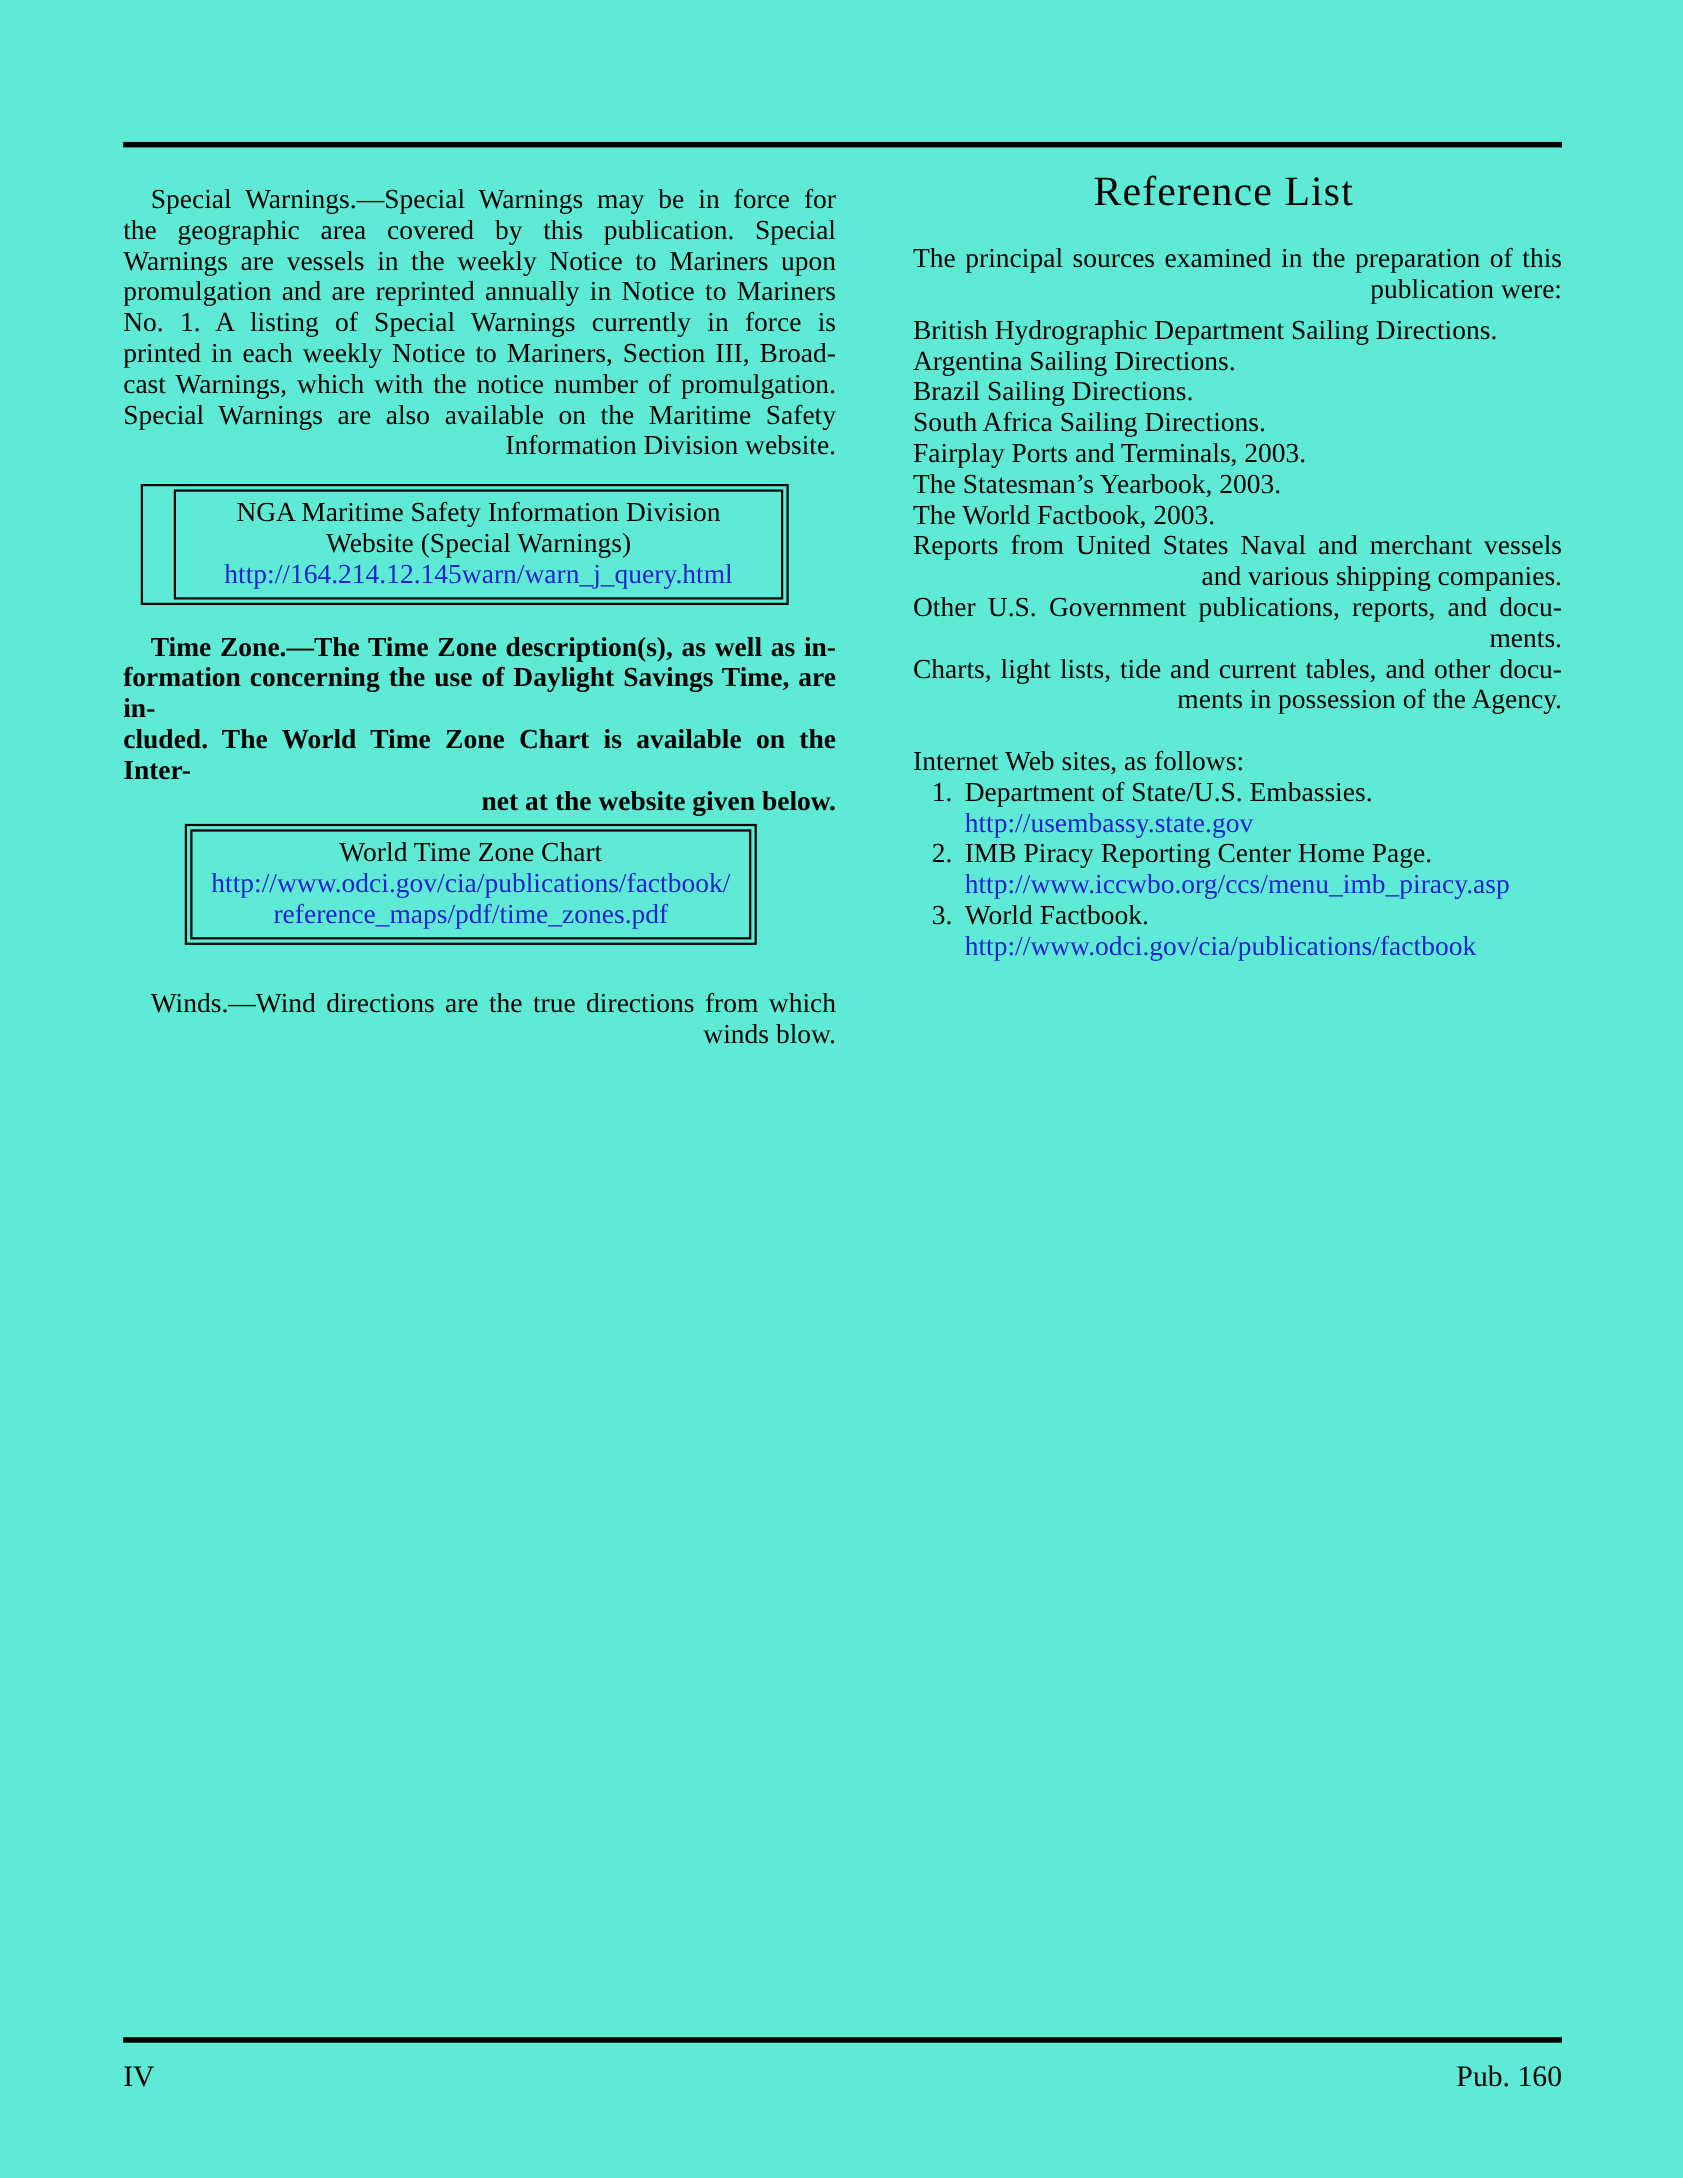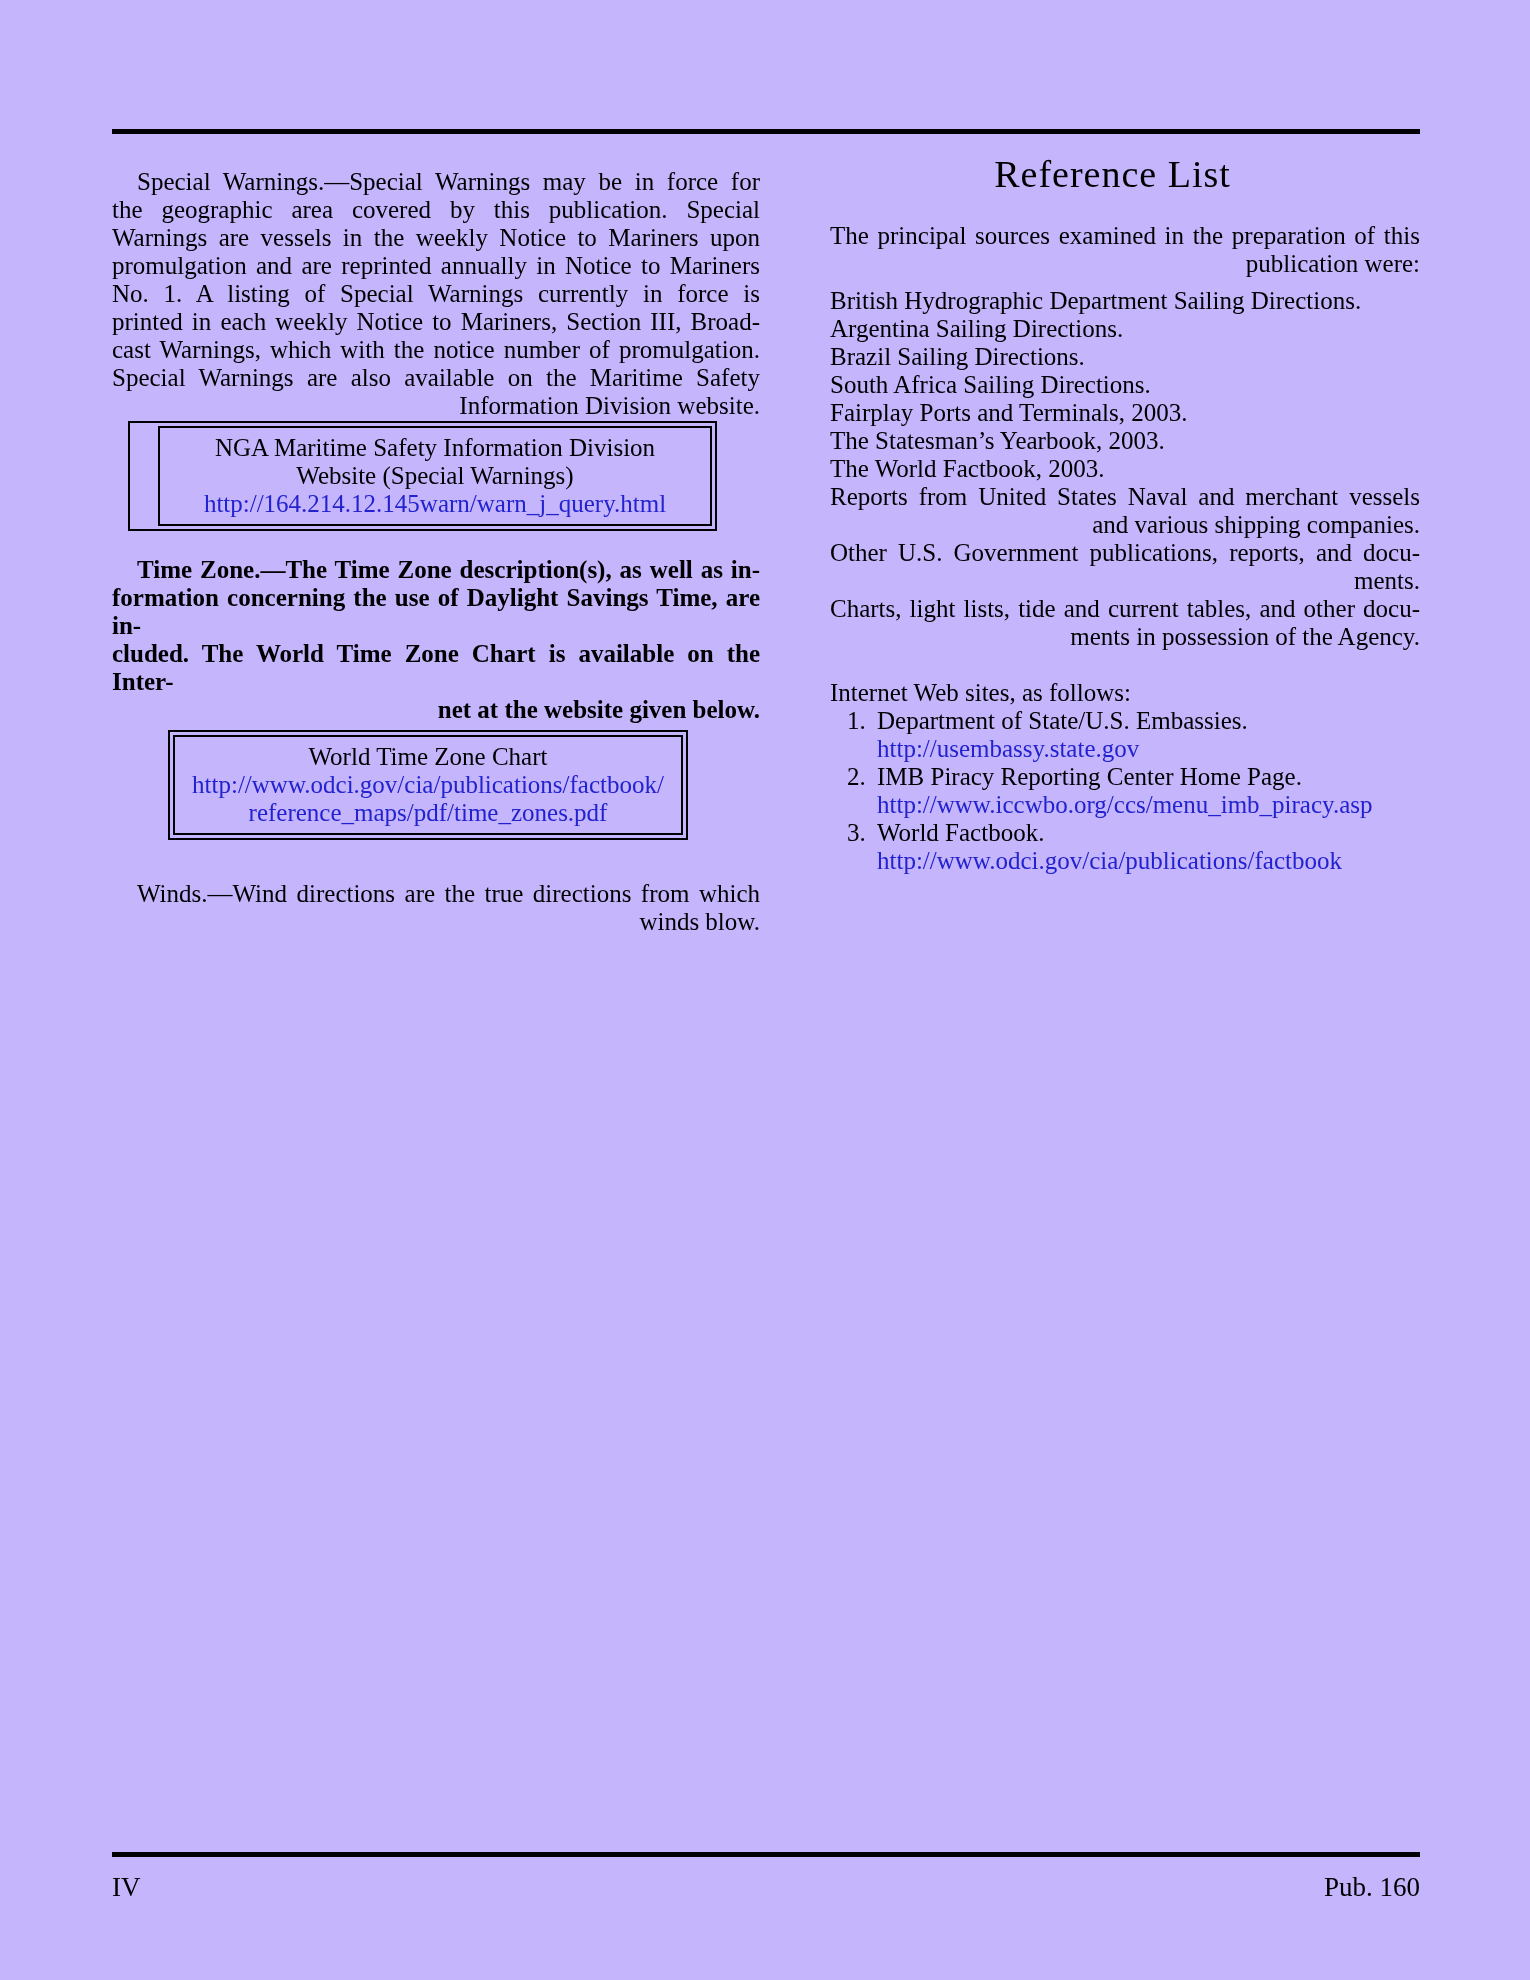--- a/index.html
+++ b/index.html
@@ -1,20 +1,20 @@
 <!DOCTYPE html>
 <html><head>
 <meta charset="utf-8">
 <style>
   html, body { margin: 0; padding: 0; background: #e8e8e8; }
   .page {
     position: relative;
     width: 1530px;
     height: 1980px;
-    background: #c4b5fd;
+    background: #5eead4;
     font-family: "Liberation Serif", serif;
     color: #000000;
     overflow: hidden;
   }
   .rule {
     position: absolute;
     left: 112px;
     width: 1308px;
     height: 5px;
     background: #000000;
@@ -46,21 +46,21 @@
 
   .dbox-outer {
     border: 2px solid #000000;
   }
   .dbox-inner {
     border: 2px solid #000000;
     margin: 3px;
     padding: 6px 8px;
     text-align: center;
   }
-  .nga-box { margin: 1px 43px 0 16px; padding-left: 25px; }
+  .nga-box { margin: 20px 43px 0 16px; padding-left: 25px; }
   .tz-para { margin-top: 25px; font-weight: bold; }
   .tz-box { margin: 6px 72px 0 56px; }
   .winds-para { margin-top: 40px; }
 
   .link { color: #2222CE; }
 
   .ref-heading {
     font-size: 38px;
     line-height: 32px;
     font-weight: normal;

